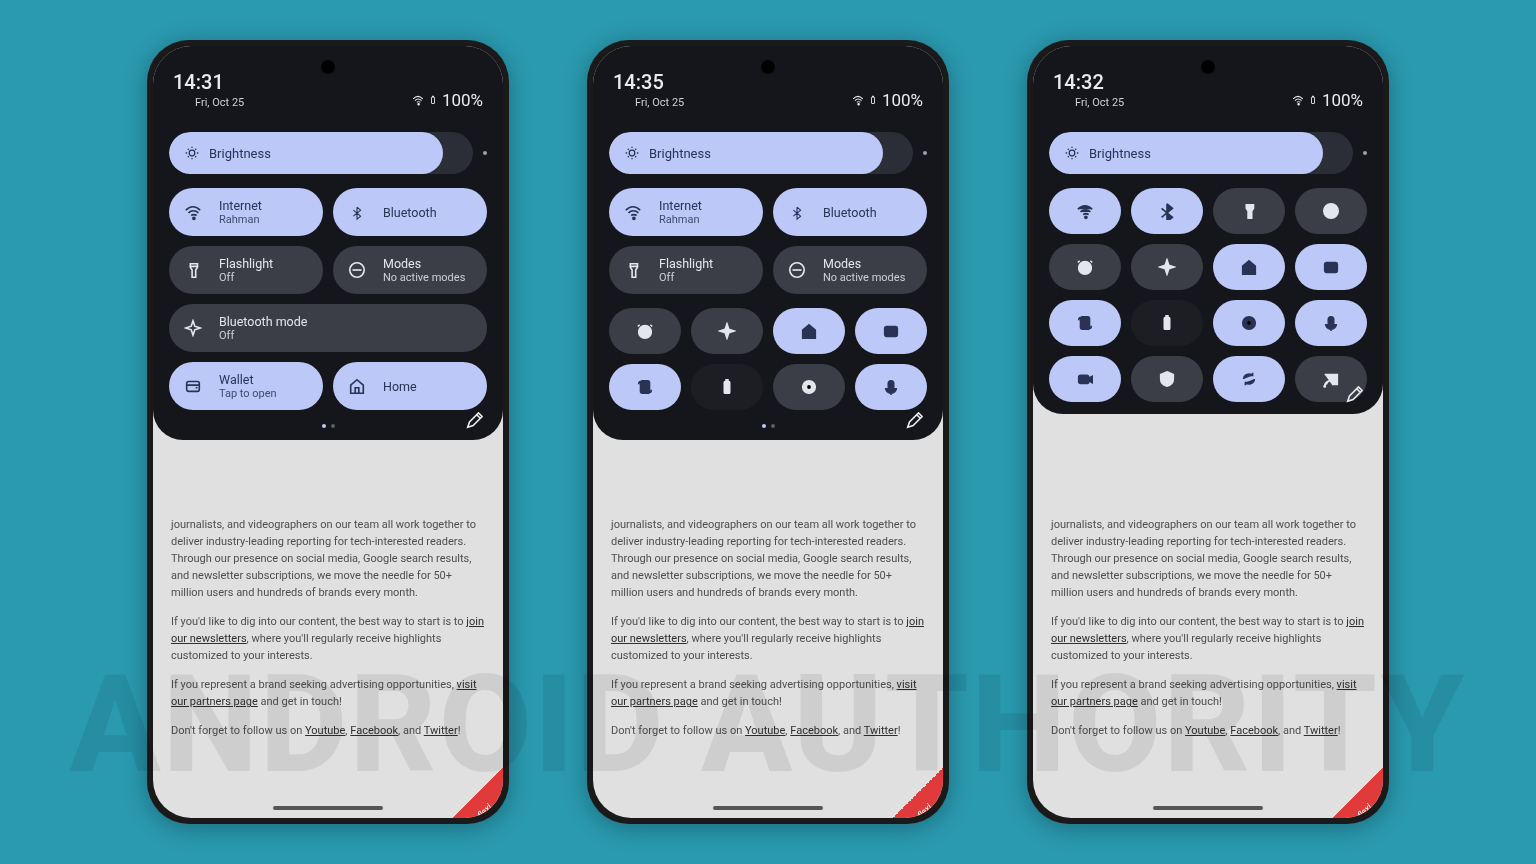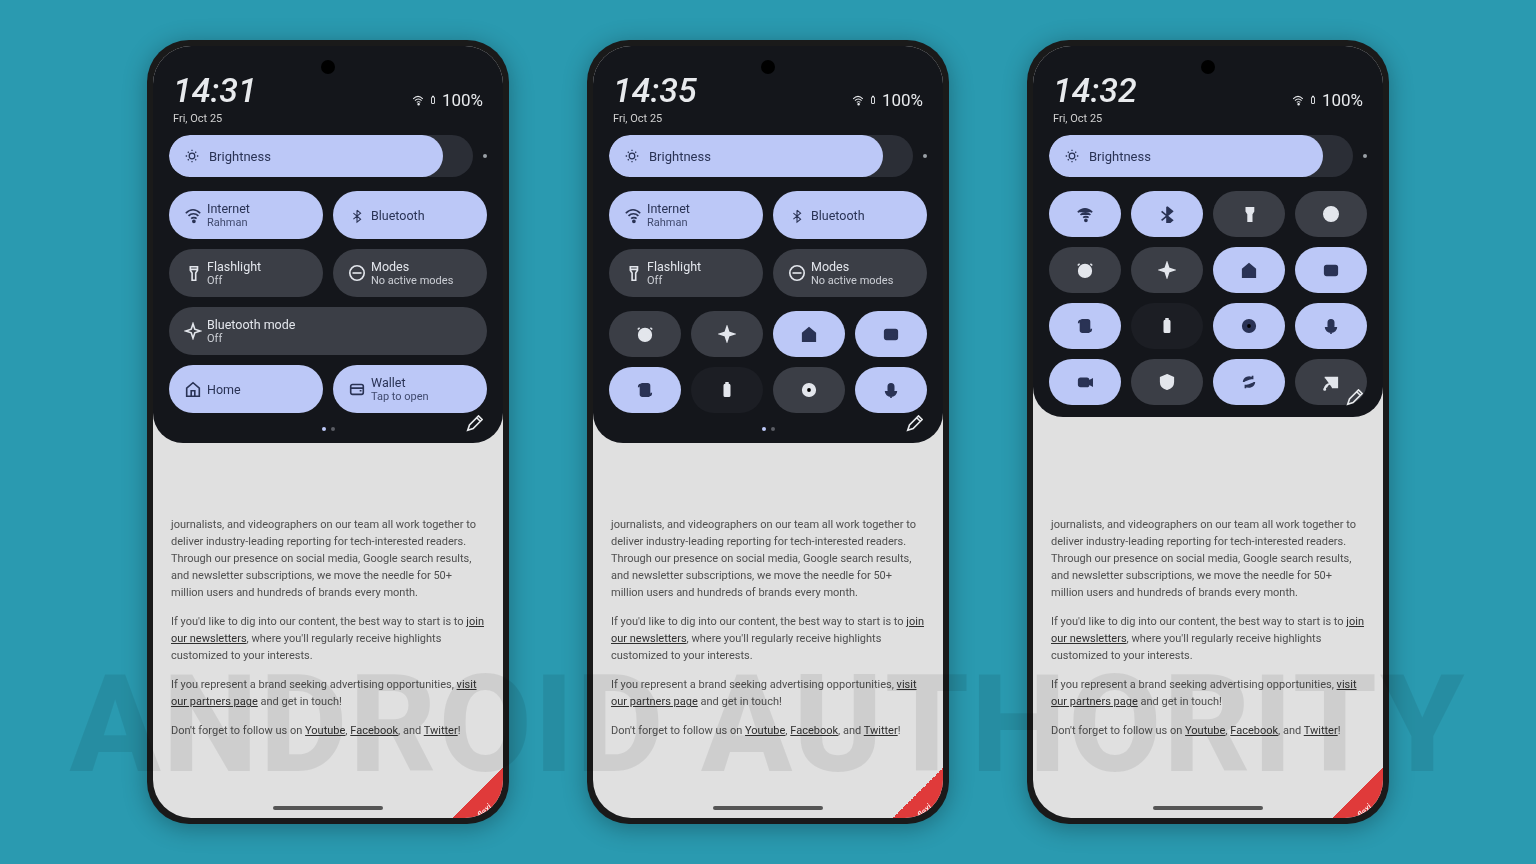--- a/index.html
+++ b/index.html
@@ -64,28 +64,28 @@
     padding: 24px 16px 12px;
     z-index: 5;
   }
   .status-row {
     display: flex;
     justify-content: space-between;
     align-items: flex-start;
     color: #e8eaed;
     padding: 0 4px;
   }
-  .clock { font-size: 34px; font-weight: 500; font-style: italic; }
-  .date { font-size: 11px; margin-top: 2px; color:#d0d0d0;}
+  .clock { font-size: 20px; font-weight: 500; }
+  .date { font-size: 11px; margin-top: 2px; color:#d0d0d0;margin-left:22px;}
   .indicators {
     display: flex; align-items: center; gap: 4px;
     font-size: 17px; color: #e8eaed; margin-top: 20px;
   }
   .brightness {
-    margin-top: 10px;
+    margin-top: 22px;
     display: flex; align-items: center;
     position: relative;
     height: 42px;
     text-align: center;
   }
   .brightness-track {
     flex: 1;
     height: 42px;
     background: #2b2e36;
     border-radius: 21px;
@@ -109,21 +109,21 @@
     border-radius:50%; margin-left:10px;
   }
   .tiles { margin-top: 14px; display:flex; flex-direction:column; gap:10px; }
   .tile-row { display:flex; gap:10px; }
   .tile {
     flex:1;
     height: 48px;
     background:#3b3e46;
     border-radius: 24px;
     display:flex; align-items:center;
-    padding:0 14px; gap:4px;
+    padding:0 14px; gap:16px;
     color:#e3e6ec;
     font-size:12.5px;
     cursor:pointer;
   }
   .tile.active { background:#bcc8f7; color:#2a3355; }
   .tile .icon { width:20px; height:20px; flex-shrink:0; display:flex; align-items:center; justify-content:center; }
   .tile .txt { display:flex; flex-direction:column; line-height:1.2; }
   .tile .sub { font-size:11px; opacity:.85; }
   .square-grid { display:grid; gap:10px; margin-top:14px; }
   .grid-4 { grid-template-columns: repeat(4,1fr); }
@@ -339,36 +339,36 @@
     <span class="txt">
                 <span>Bluetooth mode</span>
                 <span class="sub">Off</span>
               </span>
   </div>
           </div>
           <div class="tile-row">
             <div class="tile active">
     <span class="icon" style="">
       <svg viewBox="0 0 20 20" width="18" height="18" stroke="#2a3355">
-                  <use href="#i-home"></use>
-                </svg>
-    </span>
-    <span class="txt">
-                <span>Home</span>
-              </span>
-  </div>
-            <div class="tile active">
-    <span class="icon" style="">
-      <svg viewBox="0 0 20 20" width="18" height="18" stroke="#2a3355">
                   <use href="#i-wallet"></use>
                 </svg>
     </span>
     <span class="txt">
                 <span>Wallet</span>
                 <span class="sub">Tap to open</span>
+              </span>
+  </div>
+            <div class="tile active">
+    <span class="icon" style="">
+      <svg viewBox="0 0 20 20" width="18" height="18" stroke="#2a3355">
+                  <use href="#i-home"></use>
+                </svg>
+    </span>
+    <span class="txt">
+                <span>Home</span>
               </span>
   </div>
           </div>
         </div>
       <div class="page-dots">
           <span class="active"></span>
           <span></span>
         </div>
       <svg class="edit-pencil" viewBox="0 0 20 20" stroke="#e8eaed" fill="#e8eaed">
           <use href="#i-pencil"></use>

